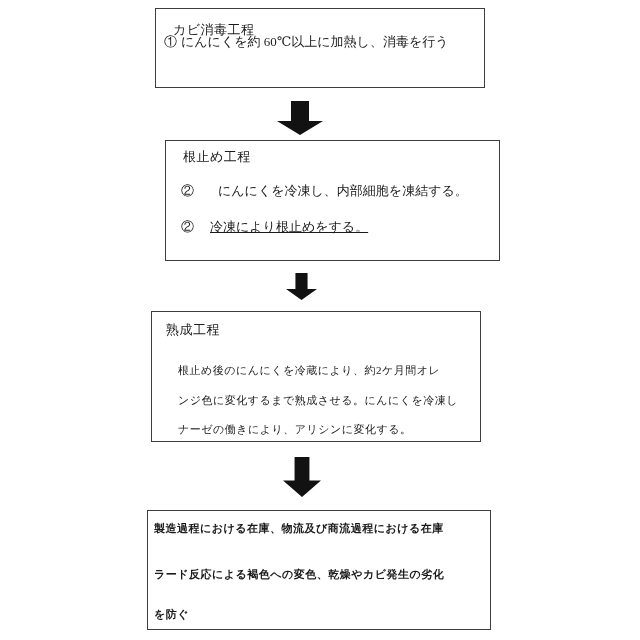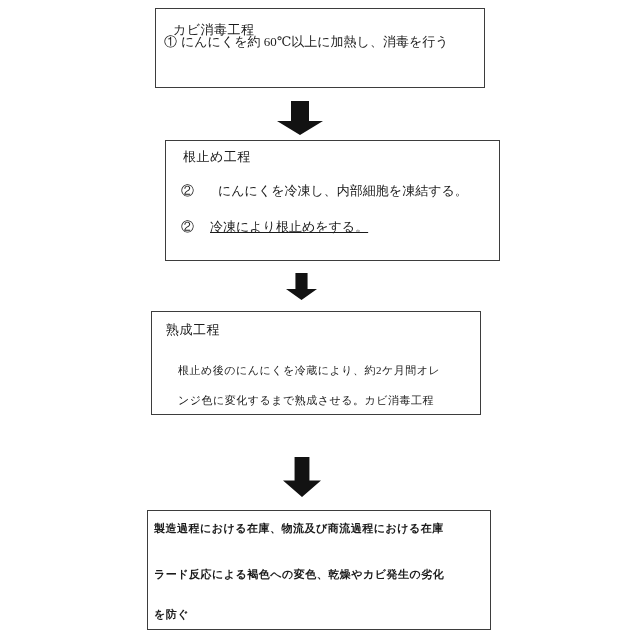--- a/index.html
+++ b/index.html
@@ -15,21 +15,21 @@
     position:absolute;left:0;top:0;width:640px;height:640px;background:#ffffff;
   }
   .box{
     position:absolute;
     border:1px solid #3d3d3d;
     background:#ffffff;
     box-sizing:border-box;
   }
   .box1{left:155px;top:8px;width:330px;height:80px;}
   .box2{left:149px;top:140px;width:335px;height:121px;margin-left:16px;}
-  .box3{left:151px;top:311px;width:330px;height:104px;}
+  .box3{left:151px;top:311px;width:330px;height:131px;}
   .box4{left:147px;top:510px;width:344px;height:120px;font-weight:bold;}
   .box-title{
     position:absolute;
     font-size:13px;
     letter-spacing:0.5px;
     white-space:nowrap;
   }
   .t1{left:17px;top:12px;}
   .t2{left:17px;top:7px;}
   .t3{left:14px;top:9px;}
@@ -97,21 +97,22 @@
 
   <div class="arrow arrow2">
     <svg viewBox="0 0 46 34" preserveAspectRatio="none" aria-hidden="true">
       <polygon points="14,0 32,0 32,20 46,20 23,34 0,20 14,20"></polygon>
     </svg>
   </div>
 
   <section class="box box3 b3">
     <div class="box-title t3">熟成工程</div>
     <div class="bodyline b3-l0">根止め後のにんにくを冷蔵により、約2ケ月間オレ</div>
-    <div class="bodyline b3-l1">ンジ色に変化するまで熟成させる。カビ消毒工程</div>
+    <div class="bodyline b3-l1">ンジ色に変化するまで熟成させる。にんにくを冷凍し</div>
+    <div class="bodyline b3-l2">ナーゼの働きにより、アリシンに変化する。</div>
   </section>
 
   <div class="arrow arrow3">
     <svg viewBox="0 0 46 34" preserveAspectRatio="none" aria-hidden="true">
       <polygon points="14,0 32,0 32,20 46,20 23,34 0,20 14,20"></polygon>
     </svg>
   </div>
 
   <section class="box box4 b4">
     <div class="bodyline b4-l0">製造過程における在庫、物流及び商流過程における在庫</div>

